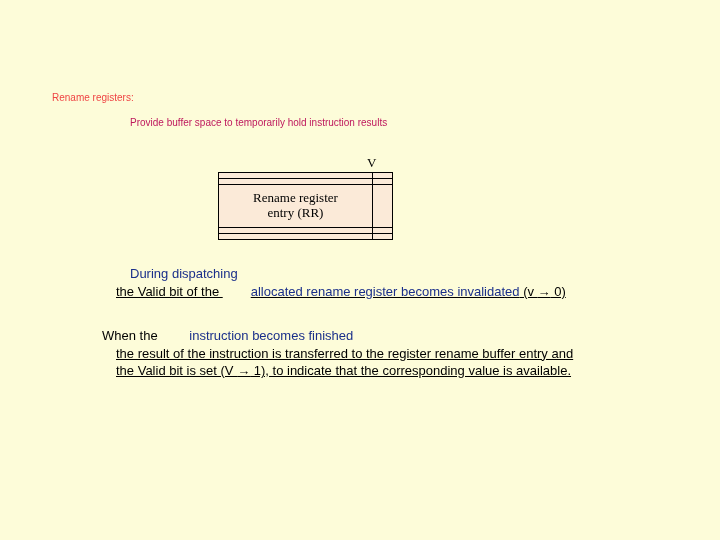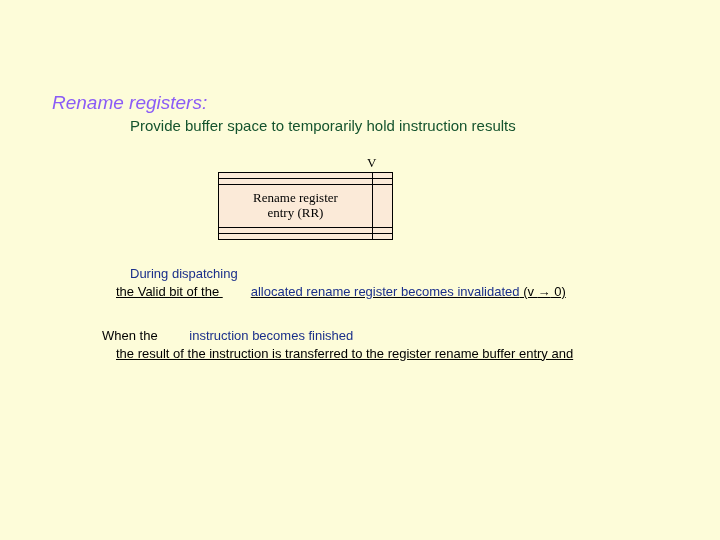--- a/index.html
+++ b/index.html
@@ -14,30 +14,29 @@
   }
   .slide {
     position: relative;
     width: 720px;
     height: 540px;
   }
   .heading {
     position: absolute;
     left: 52px;
     top: 92px;
-    color: #8b5cf6;
-    font-size: 19px;
-    font-style: italic;
+    color: #ef4444;
+    font-size: 10px;
   }
   .subtitle {
     position: absolute;
     left: 130px;
     top: 117px;
-    color: #14532d;
-    font-size: 15px;
+    color: #be185d;
+    font-size: 10px;
   }
   .diagram {
     position: absolute;
     left: 218px;
     top: 157px;
     width: 180px;
   }
   .vlabel {
     position: absolute;
     left: 149px;
@@ -133,15 +132,18 @@
   <div class="para1">
     <span class="blue">During dispatching</span>
     <span class="indent">
       <span>the Valid bit of the </span><span class="blue">allocated rename register becomes invalidated</span><span> (v </span><span class="arrow">→</span><span> 0)</span>
     </span>
   </div>
 
   <div class="para2">
     <span>When the </span><span class="blue">instruction becomes finished</span>
     <span class="indent">the result of the instruction is transferred to the register rename buffer entry  and</span>
+    <span class="indent">
+      <span>the Valid bit is set (V </span><span class="arrow">→</span><span> 1), to indicate that the corresponding value is available.</span>
+    </span>
   </div>
 
 </div>
 
 </body></html>

